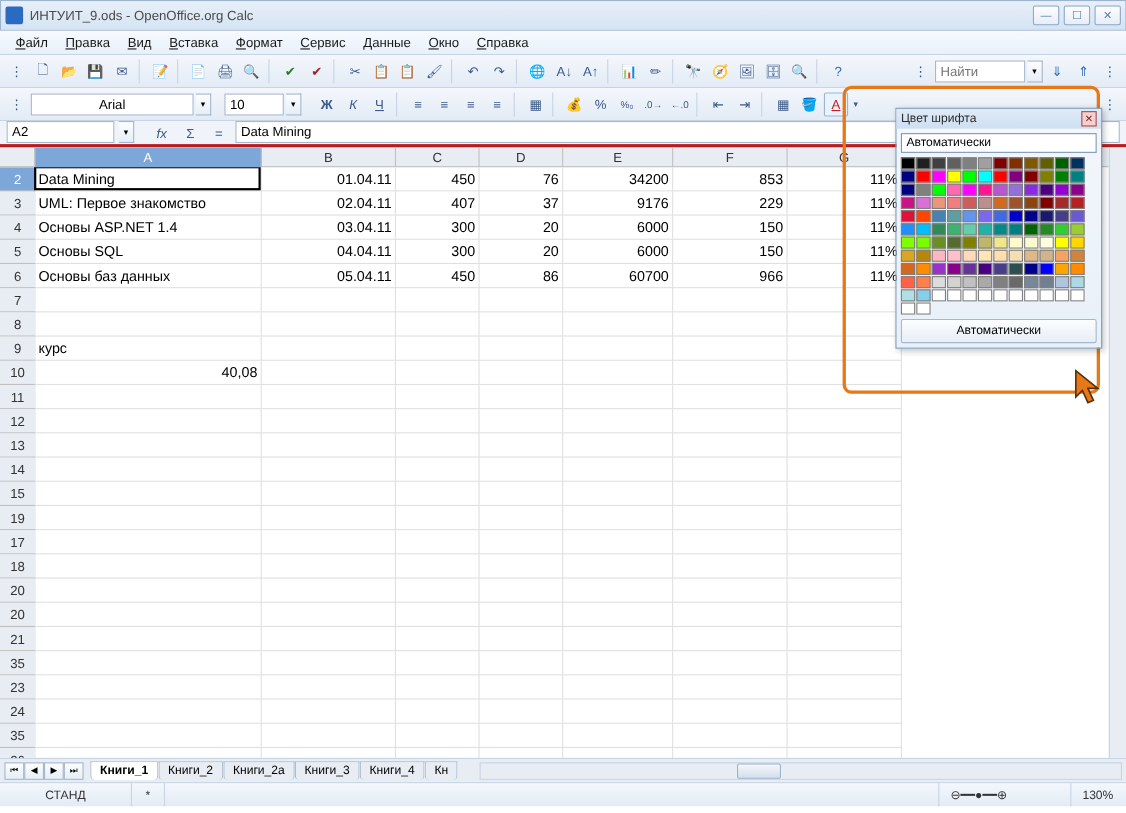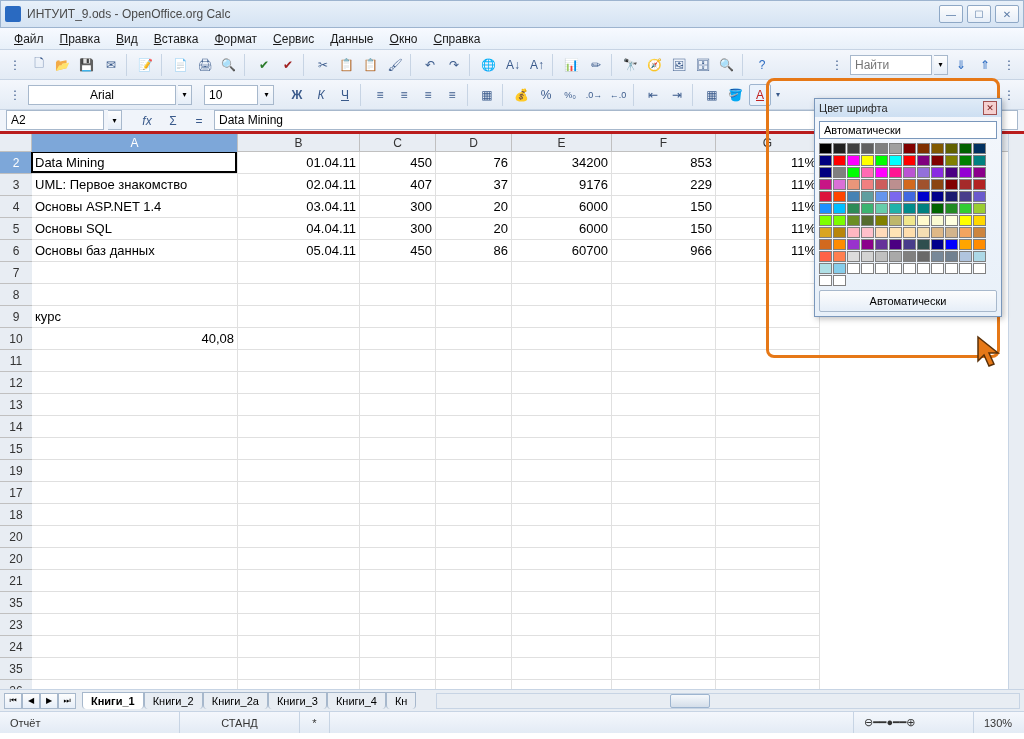--- a/index.html
+++ b/index.html
@@ -483,21 +483,20 @@
       <div class="sheet-tab">Книги_3</div>
       <div class="sheet-tab">Книги_4</div>
       <div class="sheet-tab">Кн</div>
     </div>
   <div class="hscroll-track">
     <div class="hscroll-thumb"></div>
   </div>
 </div>
 
 <div class="statusbar">
-  <div class="sb-sec" style="width:180px">Отчёт</div>
   <div class="sb-sec" style="width:120px;justify-content:center">СТАНД</div>
   <div class="sb-sec" style="width:30px;justify-content:center">*</div>
   <div class="sb-sec flex"></div>
   <div class="sb-sec" style="width:120px">⊖━━●━━⊕</div>
   <div class="sb-sec" style="width:50px;border-right:none">130%</div>
 </div>
 
 <div class="highlight-box" style="top:78px;left:766px;width:234px;height:280px"></div>
 
 <div class="color-popup">

